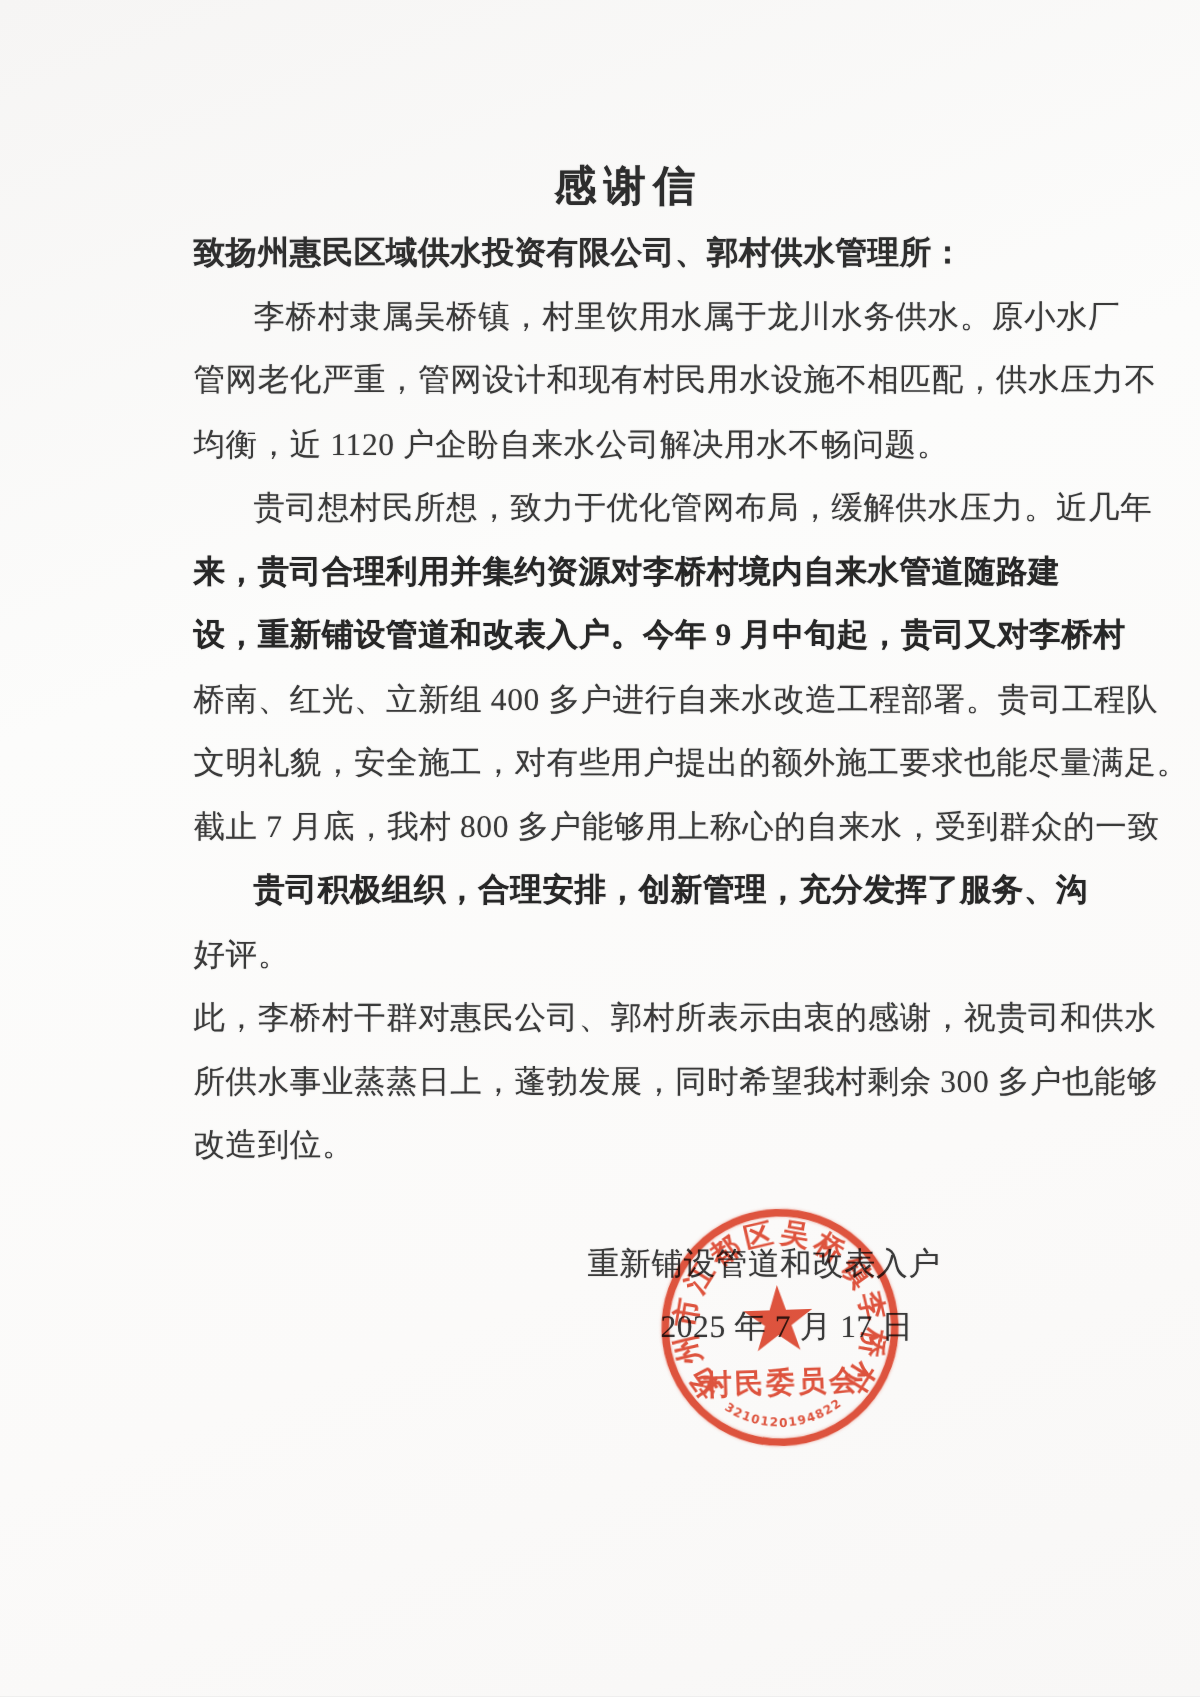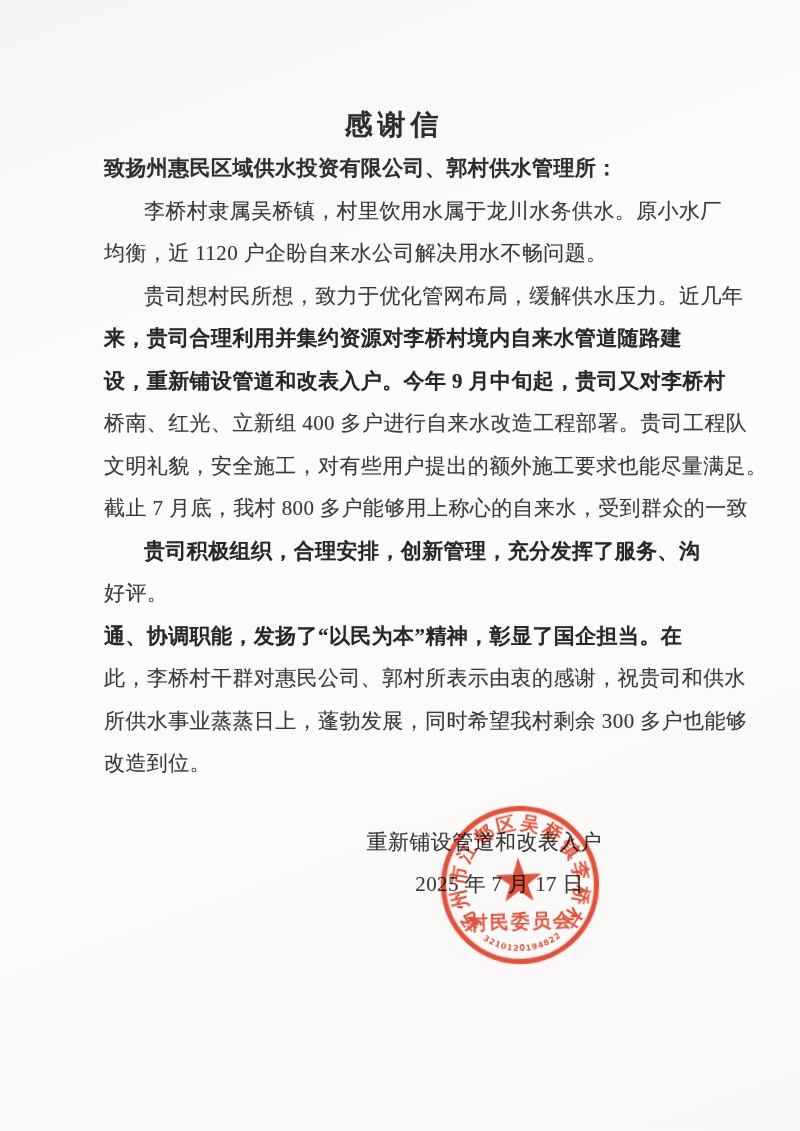--- a/index.html
+++ b/index.html
@@ -6,21 +6,21 @@
   .page {
     position: relative;
     width: 800px;
     height: 1131px;
     margin: 0 auto;
     background: linear-gradient(160deg, #f6f5f4 0%, #fcfcfb 35%, #fbfaf9 70%, #f8f7f6 100%);
     font-family: "Liberation Serif", "DejaVu Serif", serif;
     color: #3a3a3a;
     overflow: hidden;
   }
-  .doc { position: absolute; left: 104px; top: 0; width: 580px; }
+  .doc { position: absolute; left: 129px; top: 0; width: 580px; }
   .title {
     margin: 103px 0 0 0;
     height: 44px; line-height: 44px;
     text-align: center;
     font-size: 28px; font-weight: 700;
     letter-spacing: 5px;
     color: #2d2d2d;
     text-shadow: 0 0 1px rgba(45,45,45,.35);
   }
   .line {
@@ -83,30 +83,30 @@
 </style>
 </head>
 <body>
 
 <div class="page">
   <div class="doc">
     <div class="title">感谢信</div>
     <div class="line salutation">致扬州惠民区域供水投资有限公司、郭村供水管理所：</div>
     <div id="letter-body">
         <div class="line indent">李桥村隶属吴桥镇，村里饮用水属于龙川水务供水。原小水厂</div>
+        <div class="line">管网老化严重，管网设计和现有村民用水设施不相匹配，供水压力不</div>
         <div class="line">均衡，近 1120 户企盼自来水公司解决用水不畅问题。</div>
         <div class="line indent">贵司想村民所想，致力于优化管网布局，缓解供水压力。近几年</div>
         <div class="line bold">来，贵司合理利用并集约资源对李桥村境内自来水管道随路建</div>
         <div class="line bold">设，重新铺设管道和改表入户。今年 9 月中旬起，贵司又对李桥村</div>
         <div class="line">桥南、红光、立新组 400 多户进行自来水改造工程部署。贵司工程队</div>
         <div class="line">文明礼貌，安全施工，对有些用户提出的额外施工要求也能尽量满足。</div>
         <div class="line">截止 7 月底，我村 800 多户能够用上称心的自来水，受到群众的一致</div>
         <div class="line indent bold">贵司积极组织，合理安排，创新管理，充分发挥了服务、沟</div>
         <div class="line">好评。</div>
-        <div class="line bold">通、协调职能，发扬了“以民为本”精神，彰显了国企担当。在</div>
         <div class="line">此，李桥村干群对惠民公司、郭村所表示由衷的感谢，祝贵司和供水</div>
         <div class="line">所供水事业蒸蒸日上，蓬勃发展，同时希望我村剩余 300 多户也能够</div>
         <div class="line">改造到位。</div>
       </div>
     <div class="line signature-line">重新铺设管道和改表入户</div>
     <div class="line date-line">2025 年 7 月 17 日</div>
   </div>
 
   <div class="seal" style="--seal-red: #e0462e;">
     <div class="seal-ring"></div>

